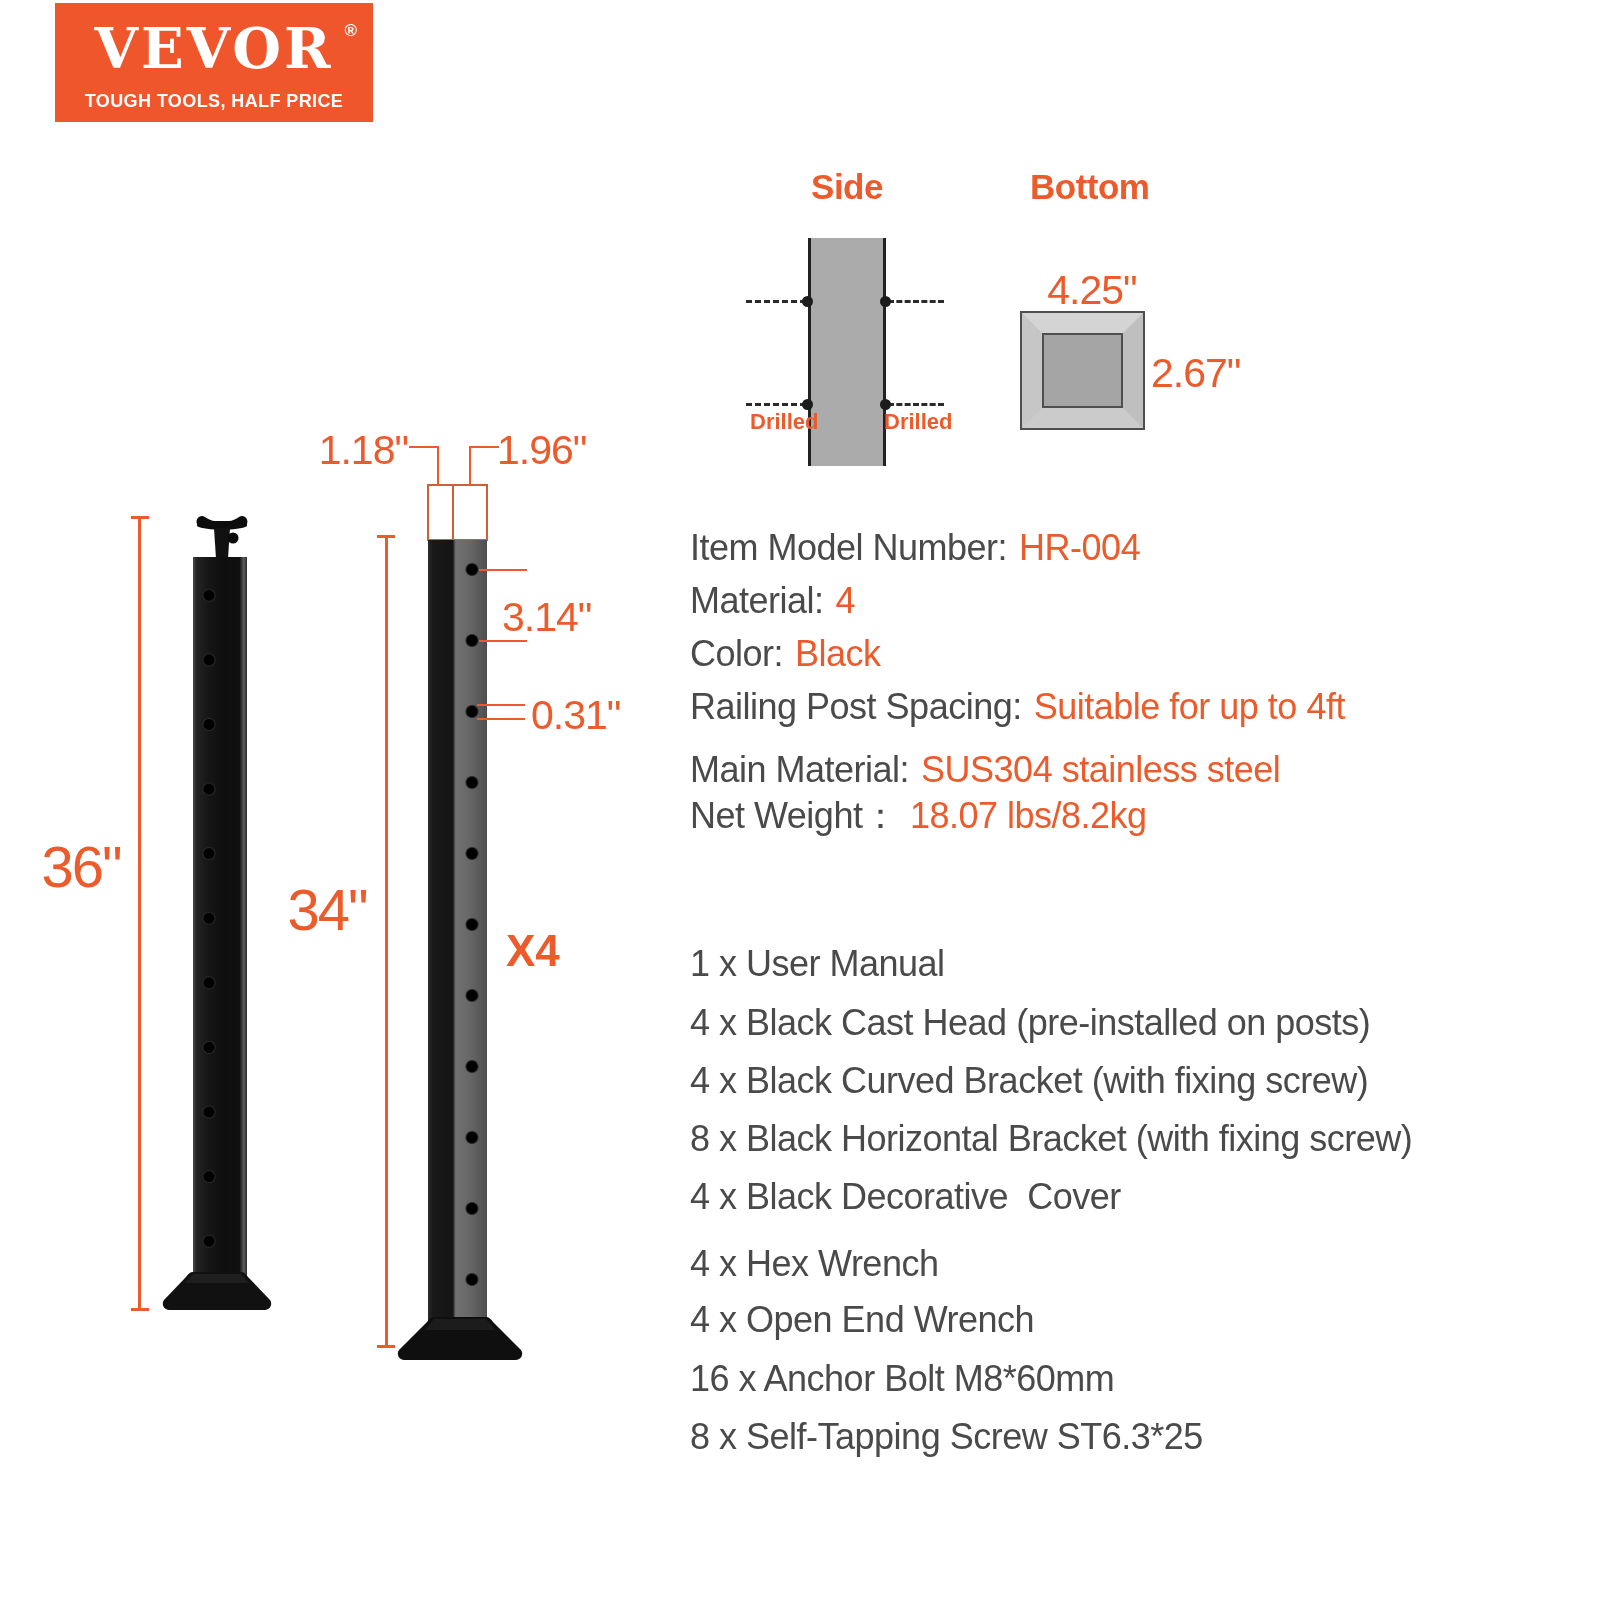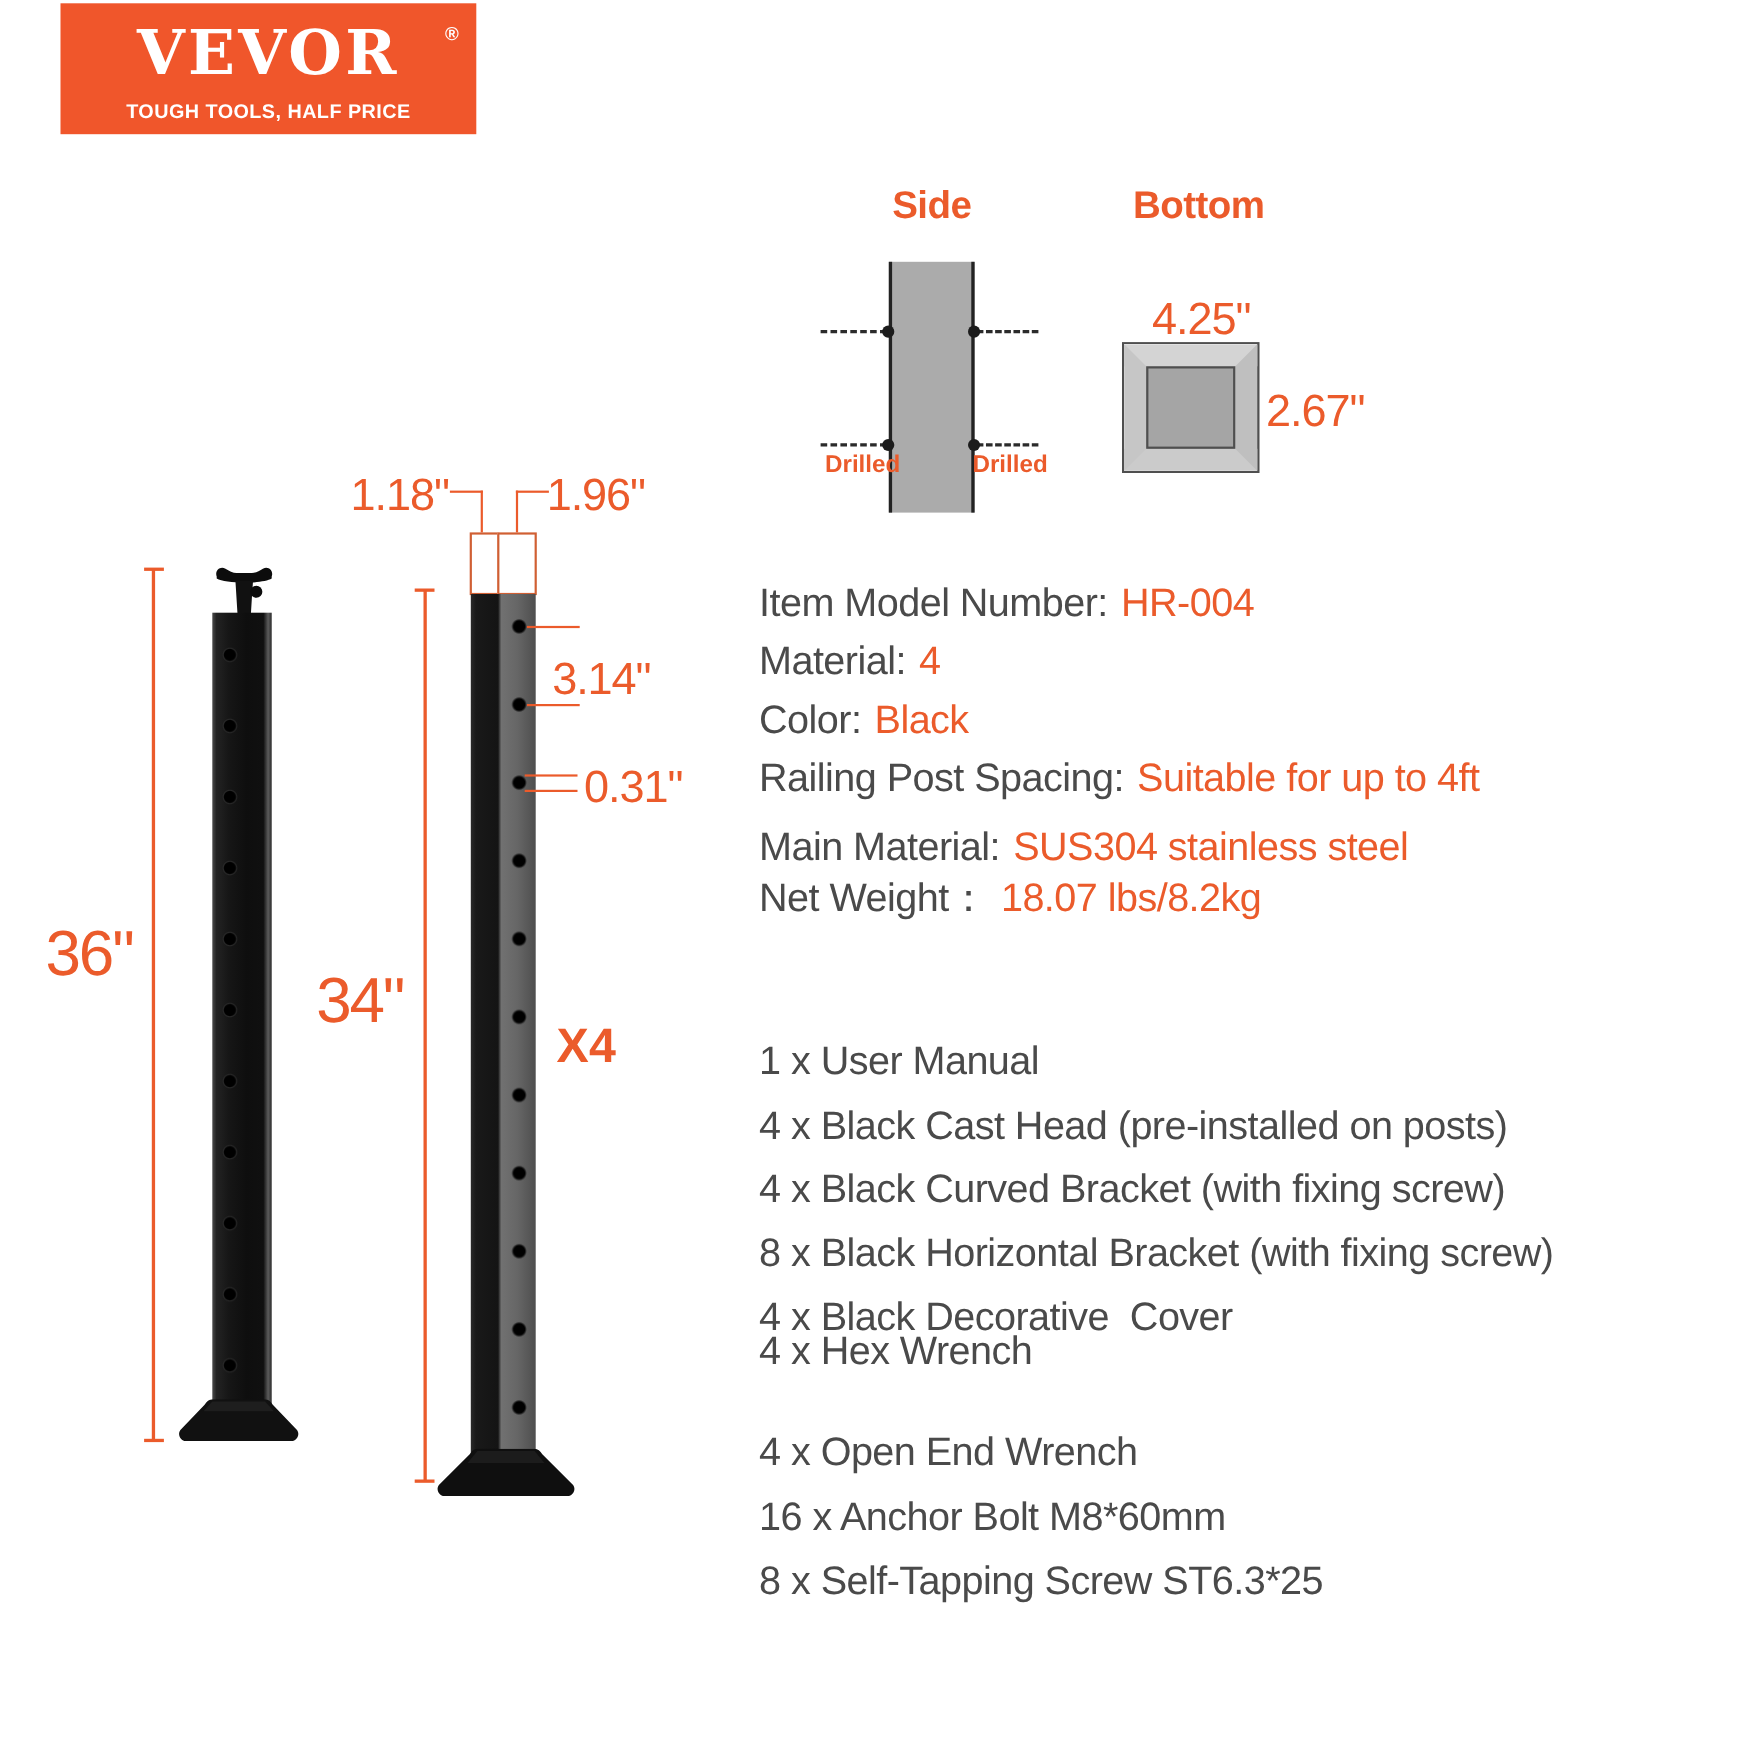--- a/index.html
+++ b/index.html
@@ -1,21 +1,21 @@
 <!DOCTYPE html>
 <html style="--accent: #eb5b2b; --logo-bg: #f0562b; --label-text: #4a4a4a;"><head>
 <meta charset="utf-8">
 <style>
   html,body{margin:0;padding:0;background:#ffffff;}
   .canvas{position:relative;width:1600px;height:1600px;background:#fff;overflow:hidden;
           font-family:"Liberation Sans",sans-serif;color:#4a4a4a;}
   .abs{position:absolute;}
 
   
-  .logo{left:55px;top:3px;width:378px;height:119px;background:var(--logo-bg,#f0562b);}
+  .logo{left:55px;top:3px;width:318px;height:119px;background:var(--logo-bg,#f0562b);}
   .logo-word{left:0;right:0;top:12px;text-align:center;color:#fff;
              font-family:"DejaVu Serif",serif;font-weight:700;font-size:56px;letter-spacing:3px;}
   .logo-reg{right:16px;top:18px;color:#fff;font-size:17px;font-weight:700;}
   .logo-tag{left:0;right:0;top:88px;text-align:center;color:#fff;font-weight:700;
             font-size:18px;letter-spacing:0.4px;}
   .dim-big{font-size:58px;letter-spacing:-2px;color:var(--accent,#eb5b2b);}
   .dim-small{font-size:41px;letter-spacing:-1px;color:var(--accent,#eb5b2b);white-space:nowrap;}
   .view-title{font-size:35px;font-weight:700;letter-spacing:-0.5px;color:var(--accent,#eb5b2b);text-align:center;}
   .drilled{font-size:22px;font-weight:700;color:var(--accent,#eb5b2b);text-align:right;white-space:nowrap;}
 
@@ -137,18 +137,18 @@
   <div class="abs spec-line" style="top:633px;"><span class="lbl">Color:</span><span class="val">Black</span></div>
   <div class="abs spec-line" style="top:686px;"><span class="lbl">Railing Post Spacing:</span><span class="val">Suitable for up to 4ft</span></div>
   <div class="abs spec-line" style="top:739px;margin-top:10px;"><span class="lbl">Main Material:</span><span class="val">SUS304 stainless steel</span></div>
   <div class="abs spec-line" style="top:792px;"><span class="lbl">Net Weight：</span><span class="val">18.07 lbs/8.2kg</span></div>
 
   <div class="abs pkg-item" style="top:943px;">1 x User Manual</div>
   <div class="abs pkg-item" style="top:1002px;">4 x Black Cast Head (pre-installed on posts)</div>
   <div class="abs pkg-item" style="top:1060px;">4 x Black Curved Bracket (with fixing screw)</div>
   <div class="abs pkg-item" style="top:1118px;">8 x Black Horizontal Bracket (with fixing screw)</div>
   <div class="abs pkg-item" style="top:1176px;">4 x Black Decorative  Cover</div>
-  <div class="abs pkg-item" style="top:1207px;">4 x Hex Wrench</div>
+  <div class="abs pkg-item" style="top:1243px;">4 x Hex Wrench</div>
   <div class="abs pkg-item" style="top:1299px;">4 x Open End Wrench</div>
   <div class="abs pkg-item" style="top:1358px;">16 x Anchor Bolt M8*60mm</div>
   <div class="abs pkg-item" style="top:1416px;">8 x Self-Tapping Screw ST6.3*25</div>
 
 </div>
 
 </body></html>

